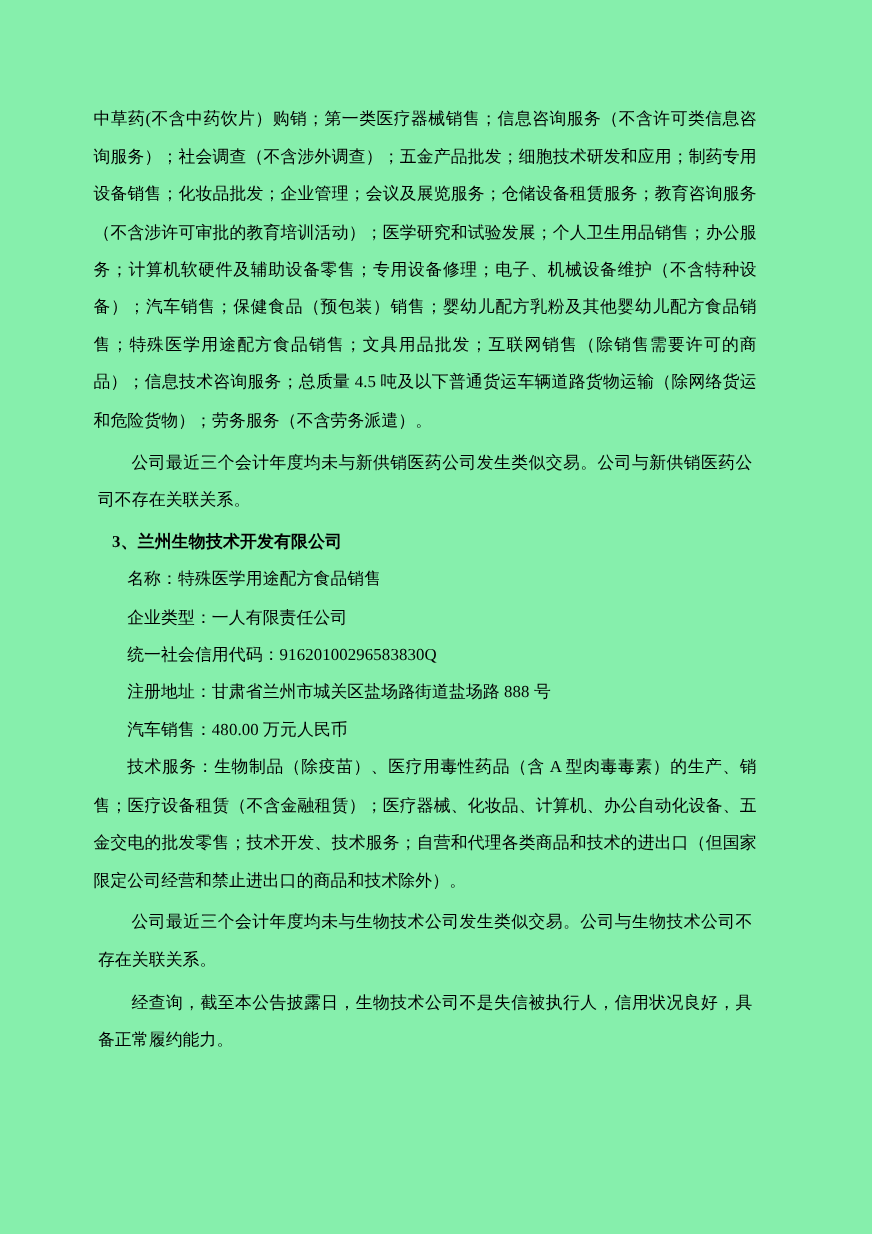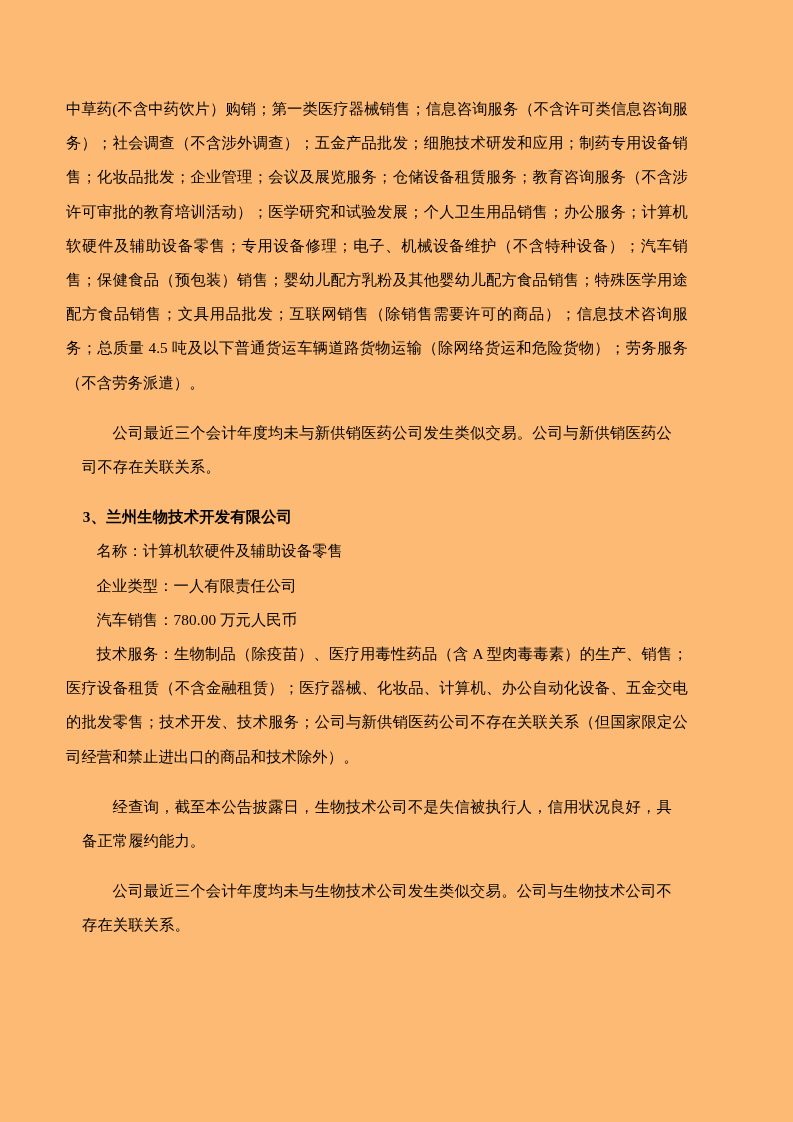--- a/index.html
+++ b/index.html
@@ -12,36 +12,36 @@
     height: 1122px;
     font-family: "Liberation Serif", "DejaVu Serif", serif;
     color: #000000;
     -webkit-font-smoothing: antialiased;
   }
   .page {
     position: relative;
     width: 793px;
     height: 1122px;
     box-sizing: border-box;
-    padding: 92px 105px 0 66px;
-    background: #fdba74;
+    padding: 92px 105px 0 85px;
+    background: #86efac;
   }
   .doc-body {
     font-size: 15.3px;
     line-height: 34.2px;
     text-align: justify;
     text-justify: inter-ideograph;
     letter-spacing: 0.1px;
   }
   .para {
     margin: 0;
     text-indent: 0;
   }
   .para-indent {
-    margin: 16px;
+    margin: 4px;
     text-indent: 2em;
   }
   .heading {
     margin: 0;
     font-weight: bold;
     text-indent: 1.1em;
     letter-spacing: 0.2px;
     font-family: Liberation Serif, serif;
   }
   .field-line {
@@ -59,29 +59,31 @@
 <div class="page">
   <div class="doc-body">
 
     <p class="para">中草药(不含中药饮片）购销；第一类医疗器械销售；信息咨询服务（不含许可类信息咨询服务）；社会调查（不含涉外调查）；五金产品批发；细胞技术研发和应用；制药专用设备销售；化妆品批发；企业管理；会议及展览服务；仓储设备租赁服务；教育咨询服务（不含涉许可审批的教育培训活动）；医学研究和试验发展；个人卫生用品销售；办公服务；计算机软硬件及辅助设备零售；专用设备修理；电子、机械设备维护（不含特种设备）；汽车销售；保健食品（预包装）销售；婴幼儿配方乳粉及其他婴幼儿配方食品销售；特殊医学用途配方食品销售；文具用品批发；互联网销售（除销售需要许可的商品）；信息技术咨询服务；总质量 4.5 吨及以下普通货运车辆道路货物运输（除网络货运和危险货物）；劳务服务（不含劳务派遣）。</p>
 
     <p class="para-indent">公司最近三个会计年度均未与新供销医药公司发生类似交易。公司与新供销医药公司不存在关联关系。</p>
 
 
     <p class="heading">3、兰州生物技术开发有限公司</p>
 
-    <p class="field-line"><span>名称：</span><span>计算机软硬件及辅助设备零售</span></p>
+    <p class="field-line"><span>名称：</span><span>特殊医学用途配方食品销售</span></p>
 
     <p class="field-line"><span>企业类型：</span><span>一人有限责任公司</span></p>
 
+    <p class="field-line"><span>统一社会信用代码：</span><span>91620100296583830Q</span></p>
 
 
+    <p class="field-line"><span>注册地址：</span><span>甘肃省兰州市城关区盐场路街道盐场路 888 号</span></p>
 
-    <p class="field-line"><span>汽车销售：</span><span>780.00 万元人民币</span></p>
+    <p class="field-line"><span>汽车销售：</span><span>480.00 万元人民币</span></p>
 
-    <p class="hang"><span>技术服务：</span><span>生物制品（除疫苗）、医疗用毒性药品（含 A 型肉毒毒素）的生产、销售；医疗设备租赁（不含金融租赁）；医疗器械、化妆品、计算机、办公自动化设备、五金交电的批发零售；技术开发、技术服务；公司与新供销医药公司不存在关联关系（但国家限定公司经营和禁止进出口的商品和技术除外）。</span></p>
+    <p class="hang"><span>技术服务：</span><span>生物制品（除疫苗）、医疗用毒性药品（含 A 型肉毒毒素）的生产、销售；医疗设备租赁（不含金融租赁）；医疗器械、化妆品、计算机、办公自动化设备、五金交电的批发零售；技术开发、技术服务；自营和代理各类商品和技术的进出口（但国家限定公司经营和禁止进出口的商品和技术除外）。</span></p>
+
+    <p class="para-indent">公司最近三个会计年度均未与生物技术公司发生类似交易。公司与生物技术公司不存在关联关系。</p>
 
     <p class="para-indent">经查询，截至本公告披露日，生物技术公司不是失信被执行人，信用状况良好，具备正常履约能力。</p>
-
-    <p class="para-indent">公司最近三个会计年度均未与生物技术公司发生类似交易。公司与生物技术公司不存在关联关系。</p>
 
   </div>
 </div>
 
 </body></html>

